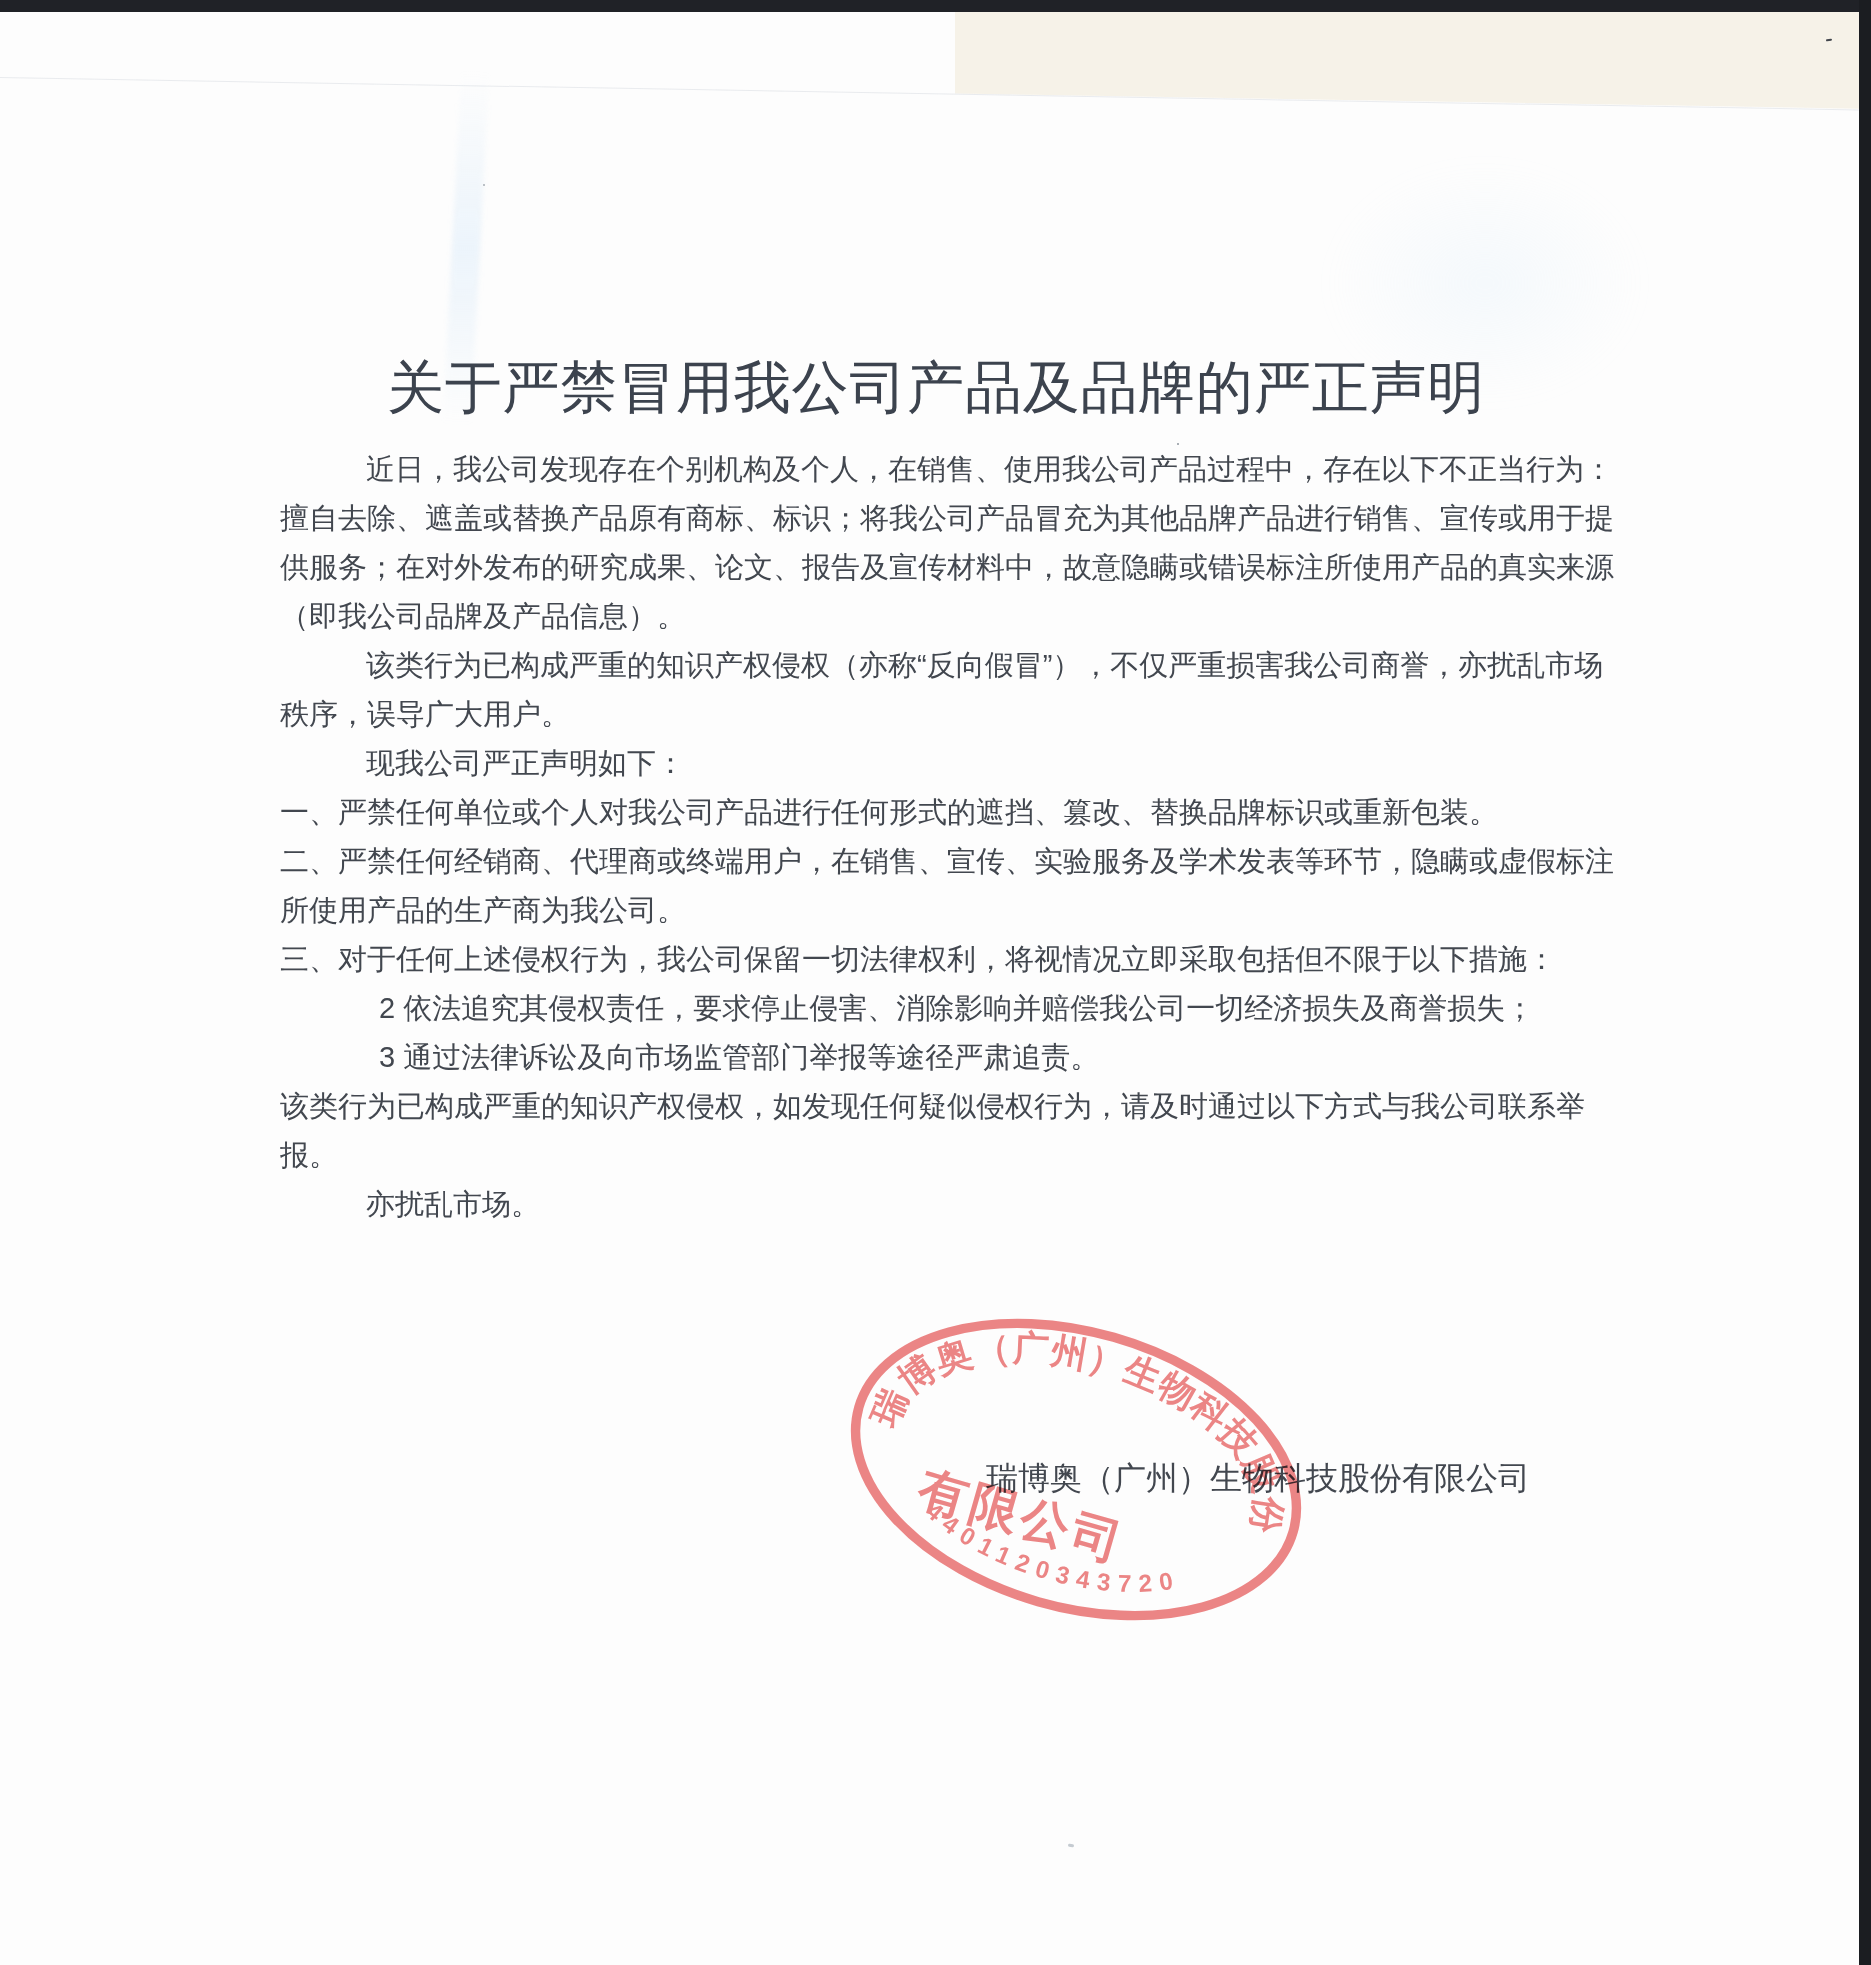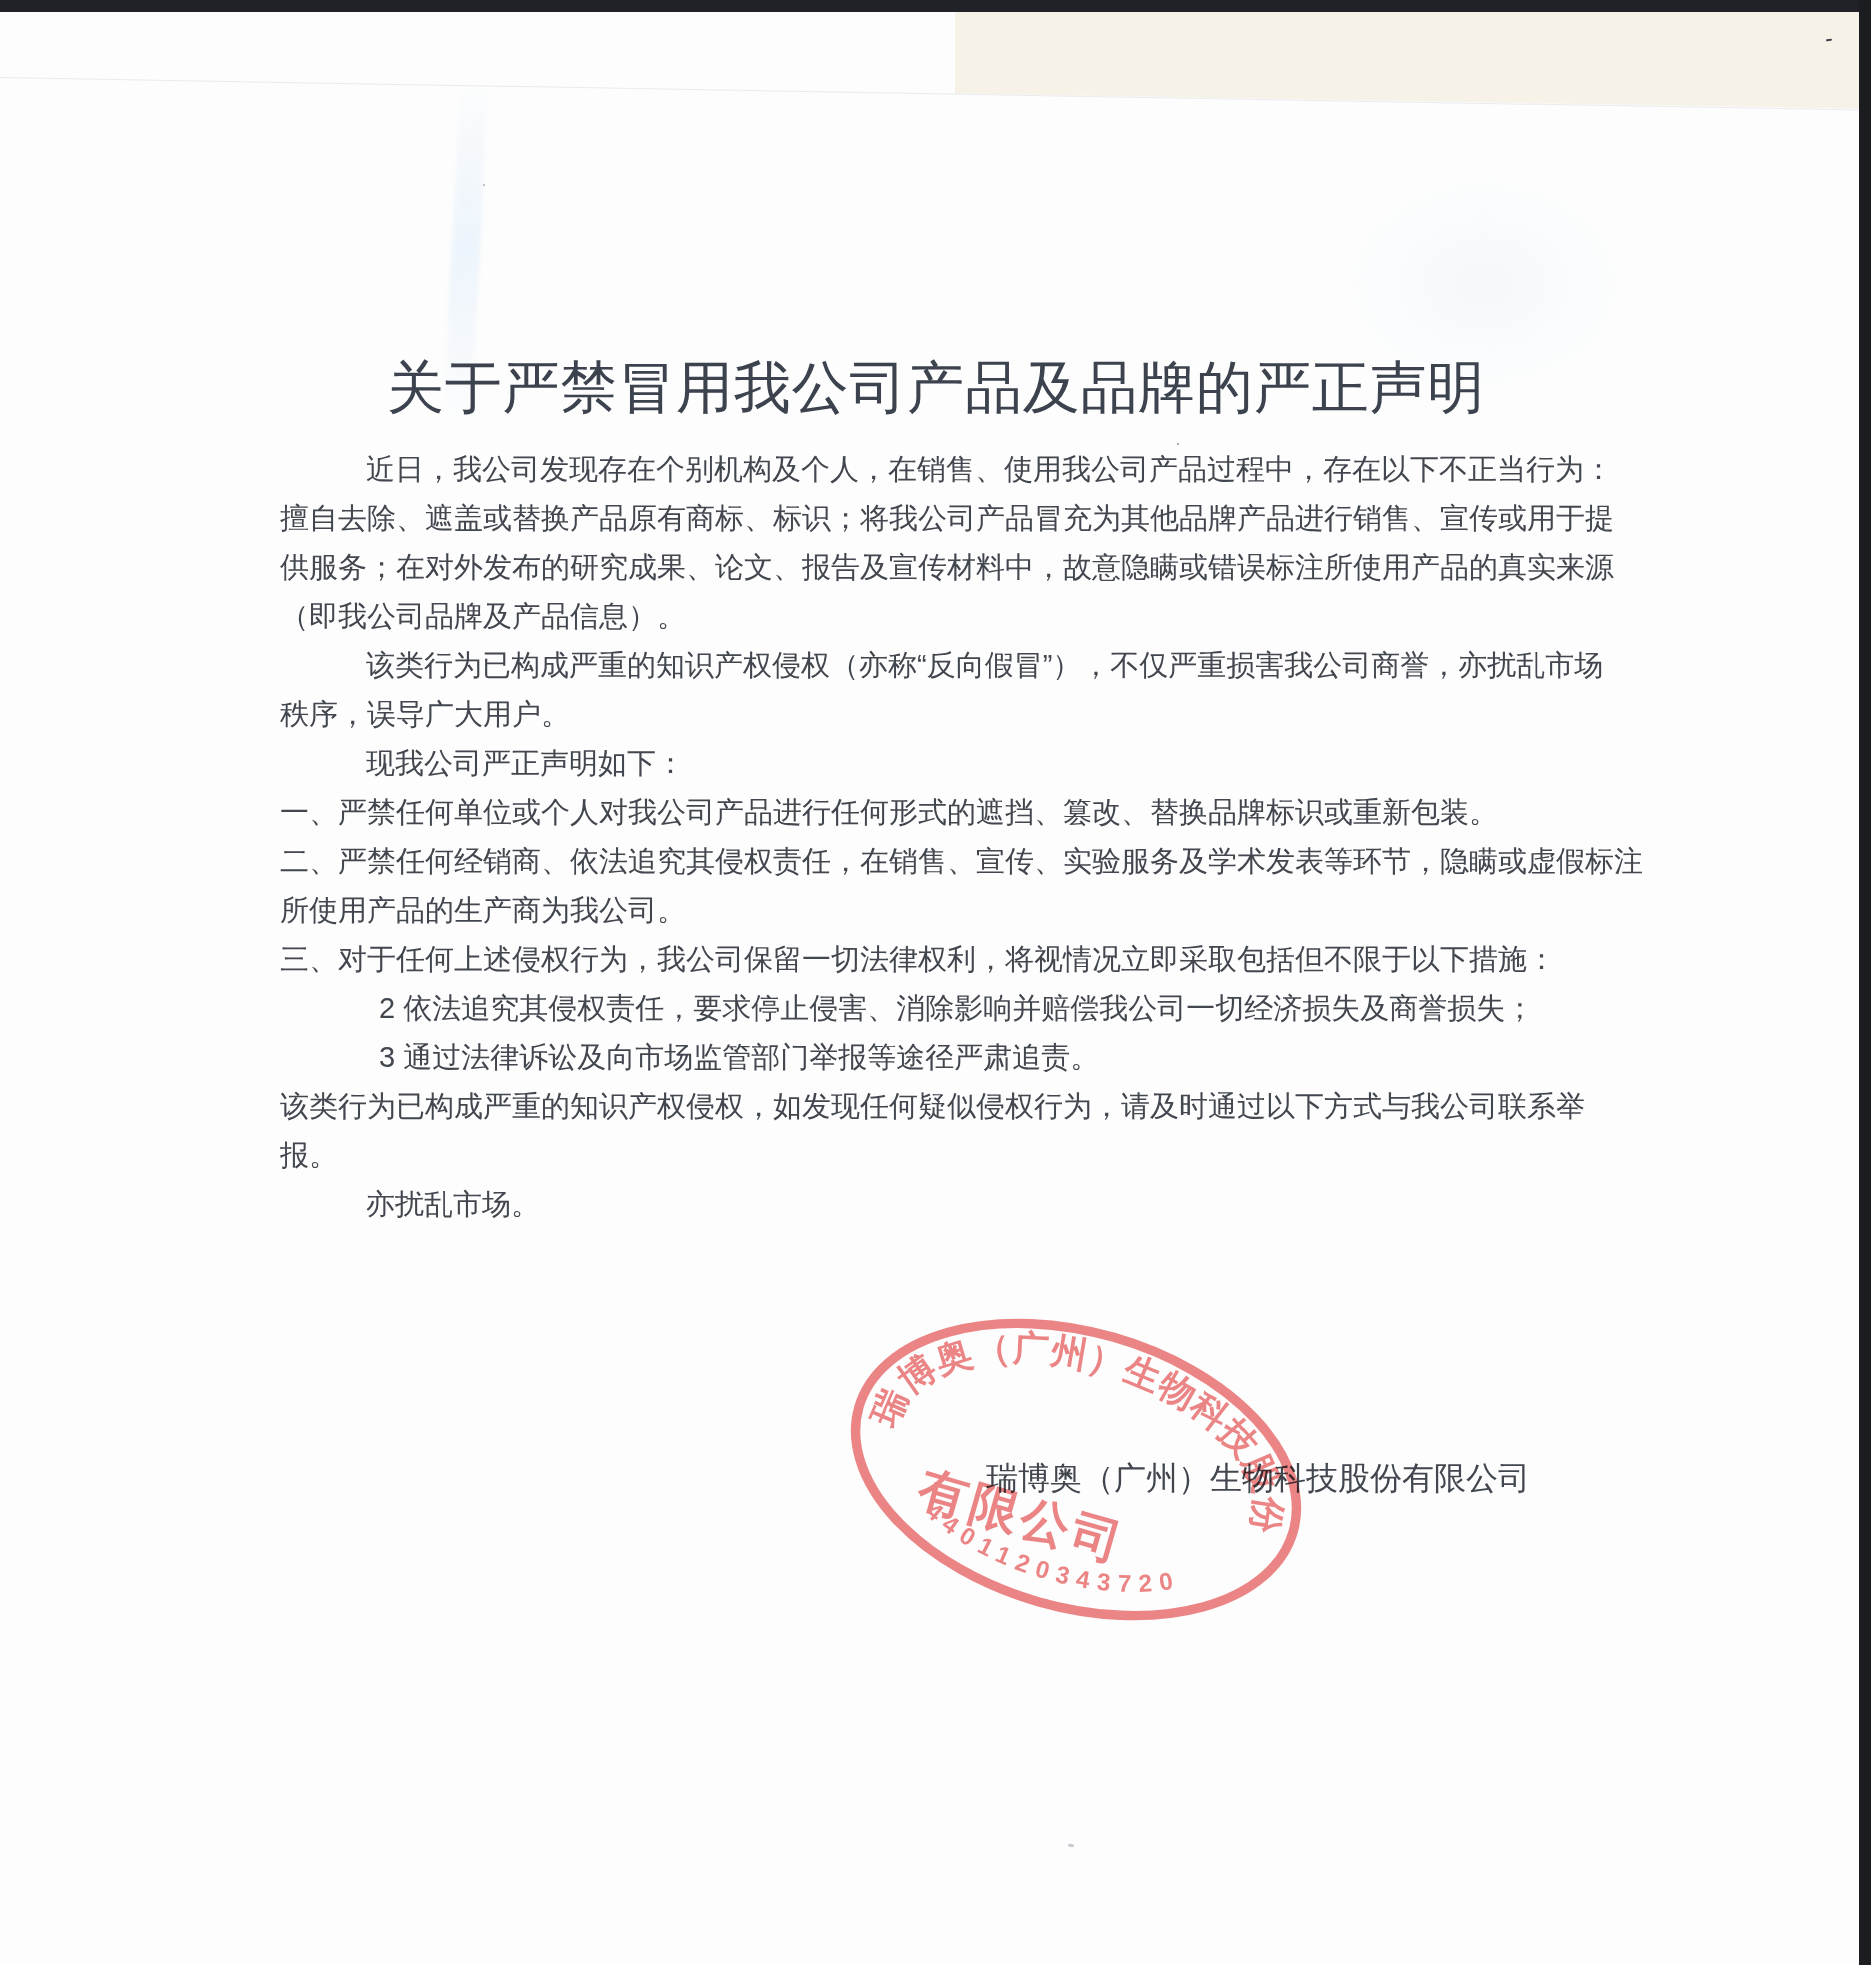--- a/index.html
+++ b/index.html
@@ -99,21 +99,21 @@
 
   <div class="doc-body">
     <div class="line indent-para">近日，我公司发现存在个别机构及个人，在销售、使用我公司产品过程中，存在以下不正当行为：</div>
     <div class="line">擅自去除、遮盖或替换产品原有商标、标识；将我公司产品冒充为其他品牌产品进行销售、宣传或用于提</div>
     <div class="line">供服务；在对外发布的研究成果、论文、报告及宣传材料中，故意隐瞒或错误标注所使用产品的真实来源</div>
     <div class="line">（即我公司品牌及产品信息）。</div>
     <div class="line indent-para">该类行为已构成严重的知识产权侵权（亦称“反向假冒”），不仅严重损害我公司商誉，亦扰乱市场</div>
     <div class="line">秩序，误导广大用户。</div>
     <div class="line indent-para">现我公司严正声明如下：</div>
     <div class="line">一、严禁任何单位或个人对我公司产品进行任何形式的遮挡、篡改、替换品牌标识或重新包装。</div>
-    <div class="line">二、严禁任何经销商、依法追究其侵权责任，在销售、宣传、实验服务及学术发表等环节，隐瞒或虚假标注</div>
+    <div class="line">二、严禁任何经销商、代理商或终端用户，在销售、宣传、实验服务及学术发表等环节，隐瞒或虚假标注</div>
     <div class="line">所使用产品的生产商为我公司。</div>
     <div class="line">三、对于任何上述侵权行为，我公司保留一切法律权利，将视情况立即采取包括但不限于以下措施：</div>
     <div class="line indent-item">2  依法追究其侵权责任，要求停止侵害、消除影响并赔偿我公司一切经济损失及商誉损失；</div>
     <div class="line indent-item">3  通过法律诉讼及向市场监管部门举报等途径严肃追责。</div>
     <div class="line">该类行为已构成严重的知识产权侵权，如发现任何疑似侵权行为，请及时通过以下方式与我公司联系举</div>
     <div class="line">报。</div>
     <div class="line indent-para">亦扰乱市场。</div>
   </div>
 
   <div class="signature">

